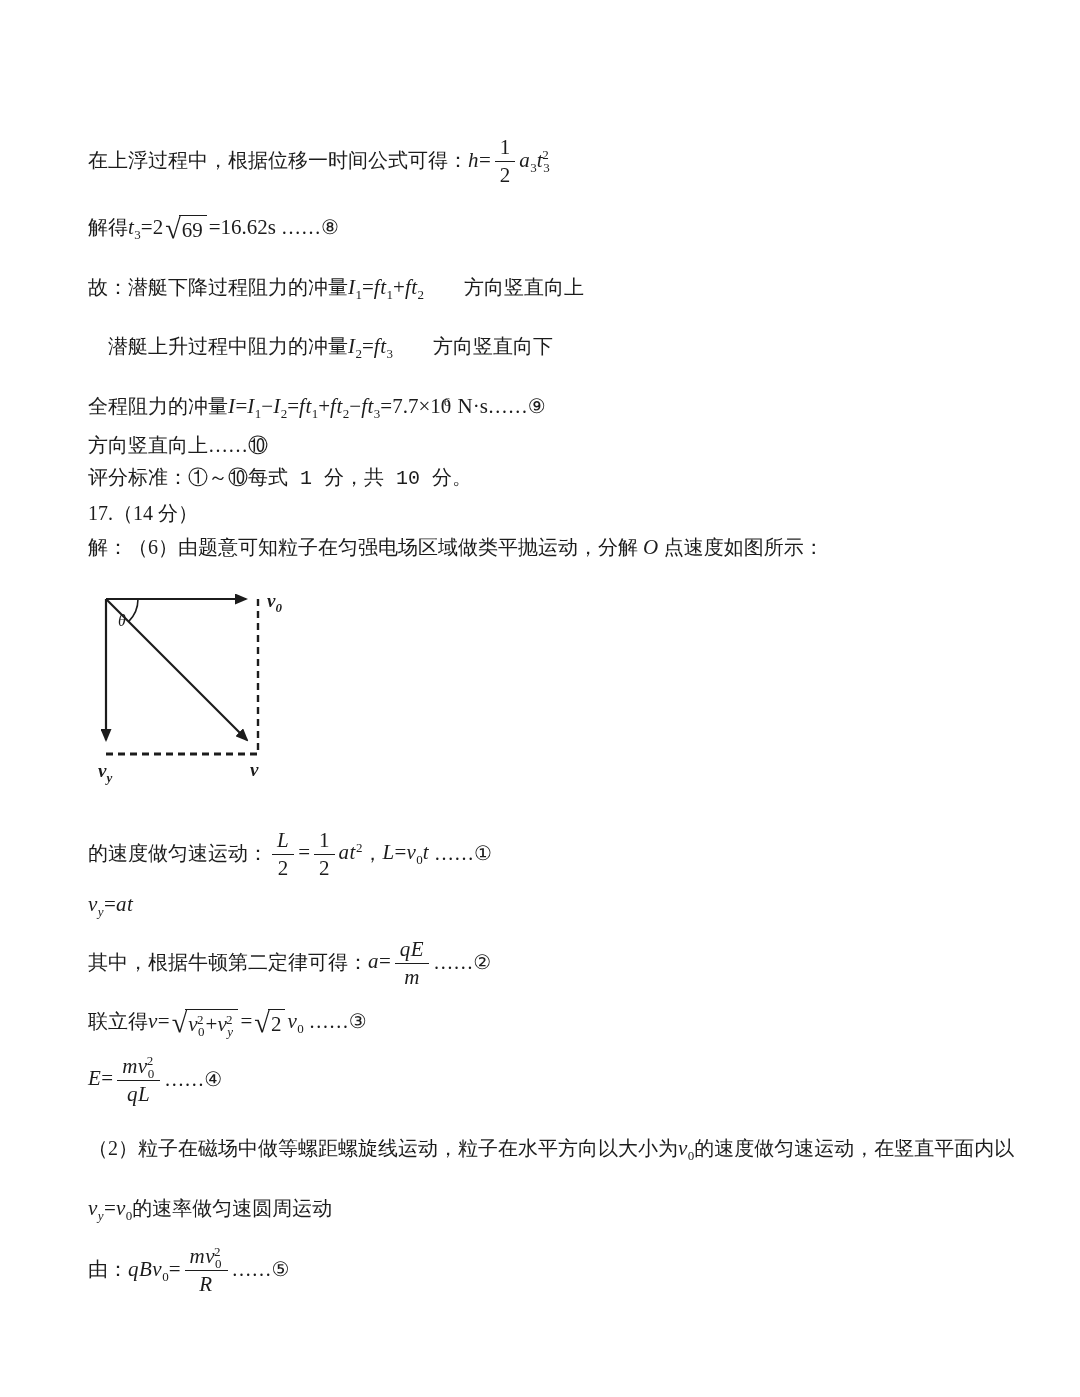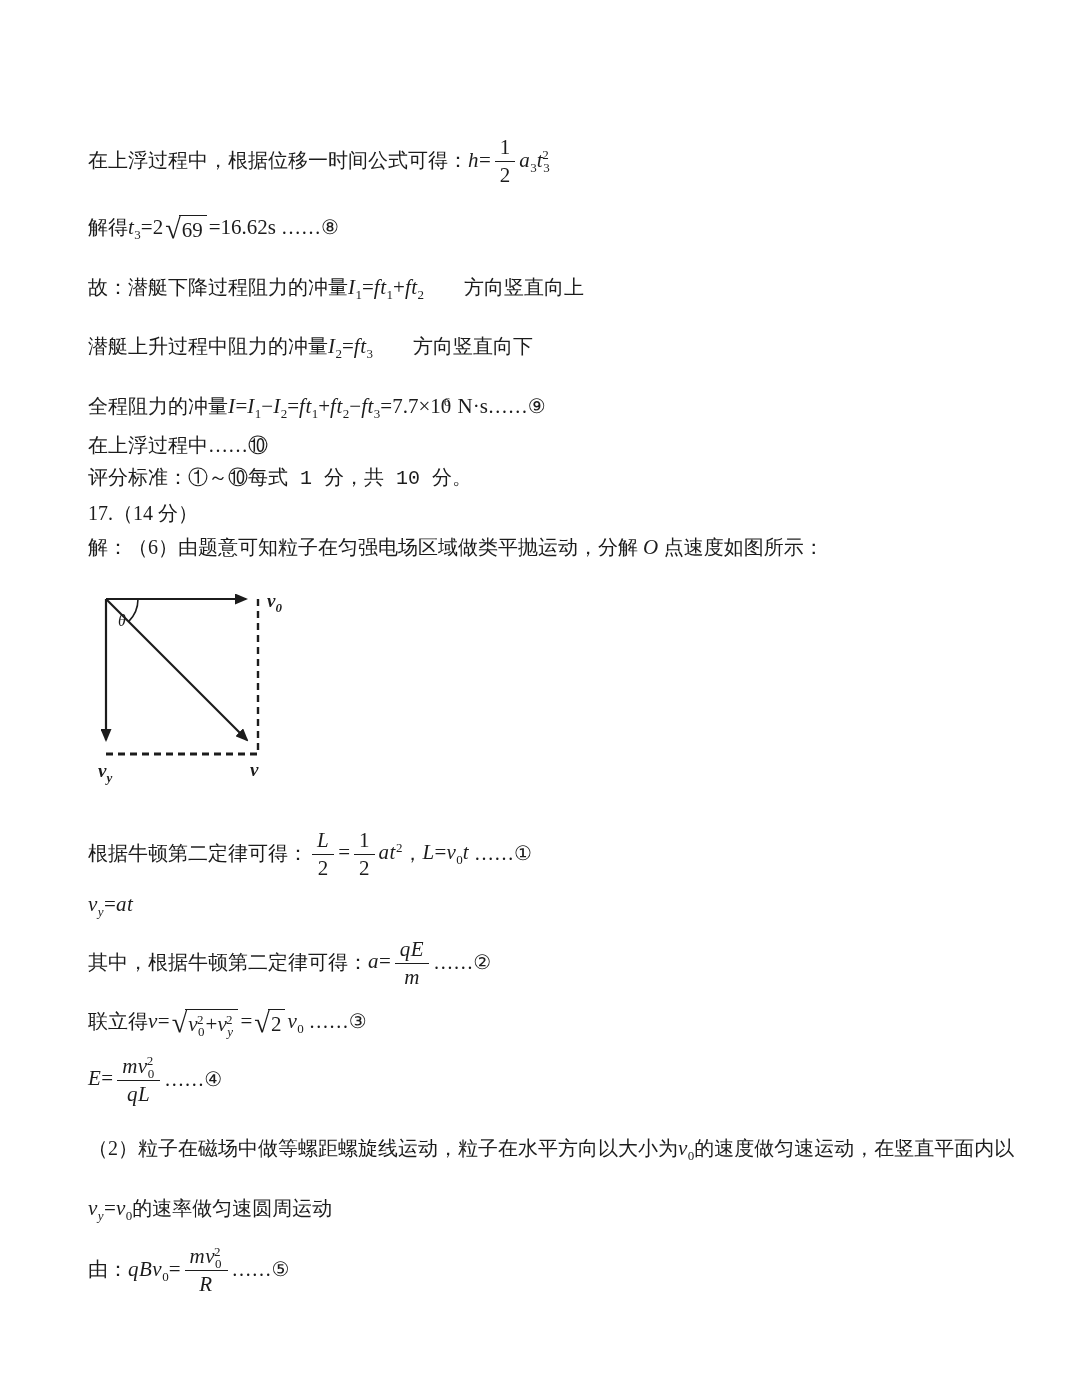--- a/index.html
+++ b/index.html
@@ -20,21 +20,21 @@
   .fnum{display:block;padding:0 5px 1px;border-bottom:1.5px solid #1c1c1c;line-height:1.2;}
   .fden{display:block;padding:1px 5px 0;line-height:1.2;}
   .sqrt{display:inline-flex;align-items:stretch;vertical-align:middle;margin:0 2px;}
   .rad{font-size:1.35em;line-height:1;align-self:center;font-style:normal;margin-right:-2px;}
   .radicand{border-top:1.6px solid #1c1c1c;padding:2px 4px 0 3px;line-height:1.2;}
   .rm{font-style:normal;}
   
   #before .line-1{margin-bottom:24px;}
   #before .line-2{margin-bottom:28px;}
   #before .line-3{margin-bottom:28px;}
-  #before .line-4{margin-bottom:28px;}
+  #before .line-4{margin-bottom:28px;margin-left:20px;}
   #before .line-5{margin-bottom:8px;}
   #before .line-6{margin-bottom:4px;}
   #before .line-7{margin-bottom:4px;font-family:Liberation Mono, monospace;}
   #before .line-8{margin-bottom:4px;}
   #before .line-9{margin-bottom:0;}
   .diagram-wrap{margin:20px 0 24px 2px;}
   #after .line-1{margin-bottom:8px;}
   #after .line-2{margin-bottom:16px;}
   #after .line-3{margin-bottom:16px;}
   #after .line-4{margin-bottom:16px;}
@@ -57,21 +57,21 @@
               <span class="fnum">1</span>
               <span class="fden">2</span>
             </span><i>a</i><sub>3</sub><i>t</i><sub>3</sub><sup>2</sup></span></div>
         <div class="line line-2"><span class="seg-text">解得</span><span class="seg-math"><i>t</i><sub>3</sub>=2<span class="sqrt">
               <span class="rad">√</span>
               <span class="radicand">69</span>
             </span>=16.62<span class="rm">s</span></span><span class="seg-text"> ……⑧</span></div>
         <div class="line line-3"><span class="seg-text">故：潜艇下降过程阻力的冲量</span><span class="seg-math"><i>I</i><sub>1</sub>=<i>f</i><i>t</i><sub>1</sub>+<i>f</i><i>t</i><sub>2</sub></span><span class="seg-text">　　方向竖直向上</span></div>
         <div class="line line-4"><span class="seg-text">潜艇上升过程中阻力的冲量</span><span class="seg-math"><i>I</i><sub>2</sub>=<i>f</i><i>t</i><sub>3</sub></span><span class="seg-text">　　方向竖直向下</span></div>
         <div class="line line-5"><span class="seg-text">全程阻力的冲量</span><span class="seg-math"><i>I</i>=<i>I</i><sub>1</sub>−<i>I</i><sub>2</sub>=<i>f</i><i>t</i><sub>1</sub>+<i>f</i><i>t</i><sub>2</sub>−<i>f</i><i>t</i><sub>3</sub>=7.7×10<sup>6</sup><span class="rm"> N·s</span></span><span class="seg-text">……⑨</span></div>
-        <div class="line line-6"><span class="seg-text">在上浮过程中……⑩</span></div>
+        <div class="line line-6"><span class="seg-text">方向竖直向上……⑩</span></div>
         <div class="line line-7"><span class="seg-text">评分标准：①～⑩每式 1 分，共 10 分。</span></div>
         <div class="line line-8"><span class="seg-text">17.（14 分）</span></div>
         <div class="line line-9"><span class="seg-text">解：（6）由题意可知粒子在匀强电场区域做类平抛运动，分解 </span><span class="seg-math"><i>O</i></span><span class="seg-text"> 点速度如图所示：</span></div>
       </div>
 
     <div class="diagram-wrap">
       <svg width="212" height="212" viewBox="0 0 212 212">
         <defs>
           <marker id="arrow" markerWidth="13" markerHeight="11" refX="11" refY="5.5" orient="auto" markerUnits="userSpaceOnUse">
             <path d="M0,0 L13,5.5 L0,11 z" fill="#1c1c1c"></path>
@@ -90,21 +90,21 @@
 
         <path d="M 48 15 A 32 32 0 0 1 38.6 37.6" fill="none" stroke="#1c1c1c" stroke-width="1.6"></path>
         <text class="dg-theta" x="28" y="42">θ</text>
         <text class="dg-label" x="177" y="23"><tspan>v</tspan><tspan class="dg-sub" dy="5">0</tspan></text>
         <text class="dg-label" x="8" y="193"><tspan>v</tspan><tspan class="dg-sub" dy="5">y</tspan></text>
         <text class="dg-label" x="160" y="192">v</text>
       </svg>
     </div>
 
     <div id="after">
-        <div class="line line-1"><span class="seg-text">根据牛顿第二定律可得：</span><span class="seg-math"><span class="frac">
+        <div class="line line-1"><span class="seg-text">的速度做匀速运动：</span><span class="seg-math"><span class="frac">
               <span class="fnum"><i>L</i></span>
               <span class="fden">2</span>
             </span>=<span class="frac">
               <span class="fnum">1</span>
               <span class="fden">2</span>
             </span><i>a</i><i>t</i><sup>2</sup></span><span class="seg-text">，</span><span class="seg-math"><i>L</i>=<i>v</i><sub>0</sub><i>t</i></span><span class="seg-text"> ……①</span></div>
         <div class="line line-3"><span class="seg-math"><i>v</i><sub><i>y</i></sub>=<i>a</i><i>t</i></span></div>
         <div class="line line-2"><span class="seg-text">其中，根据牛顿第二定律可得：</span><span class="seg-math"><i>a</i>=<span class="frac">
               <span class="fnum"><i>q</i><i>E</i></span>
               <span class="fden"><i>m</i></span>

